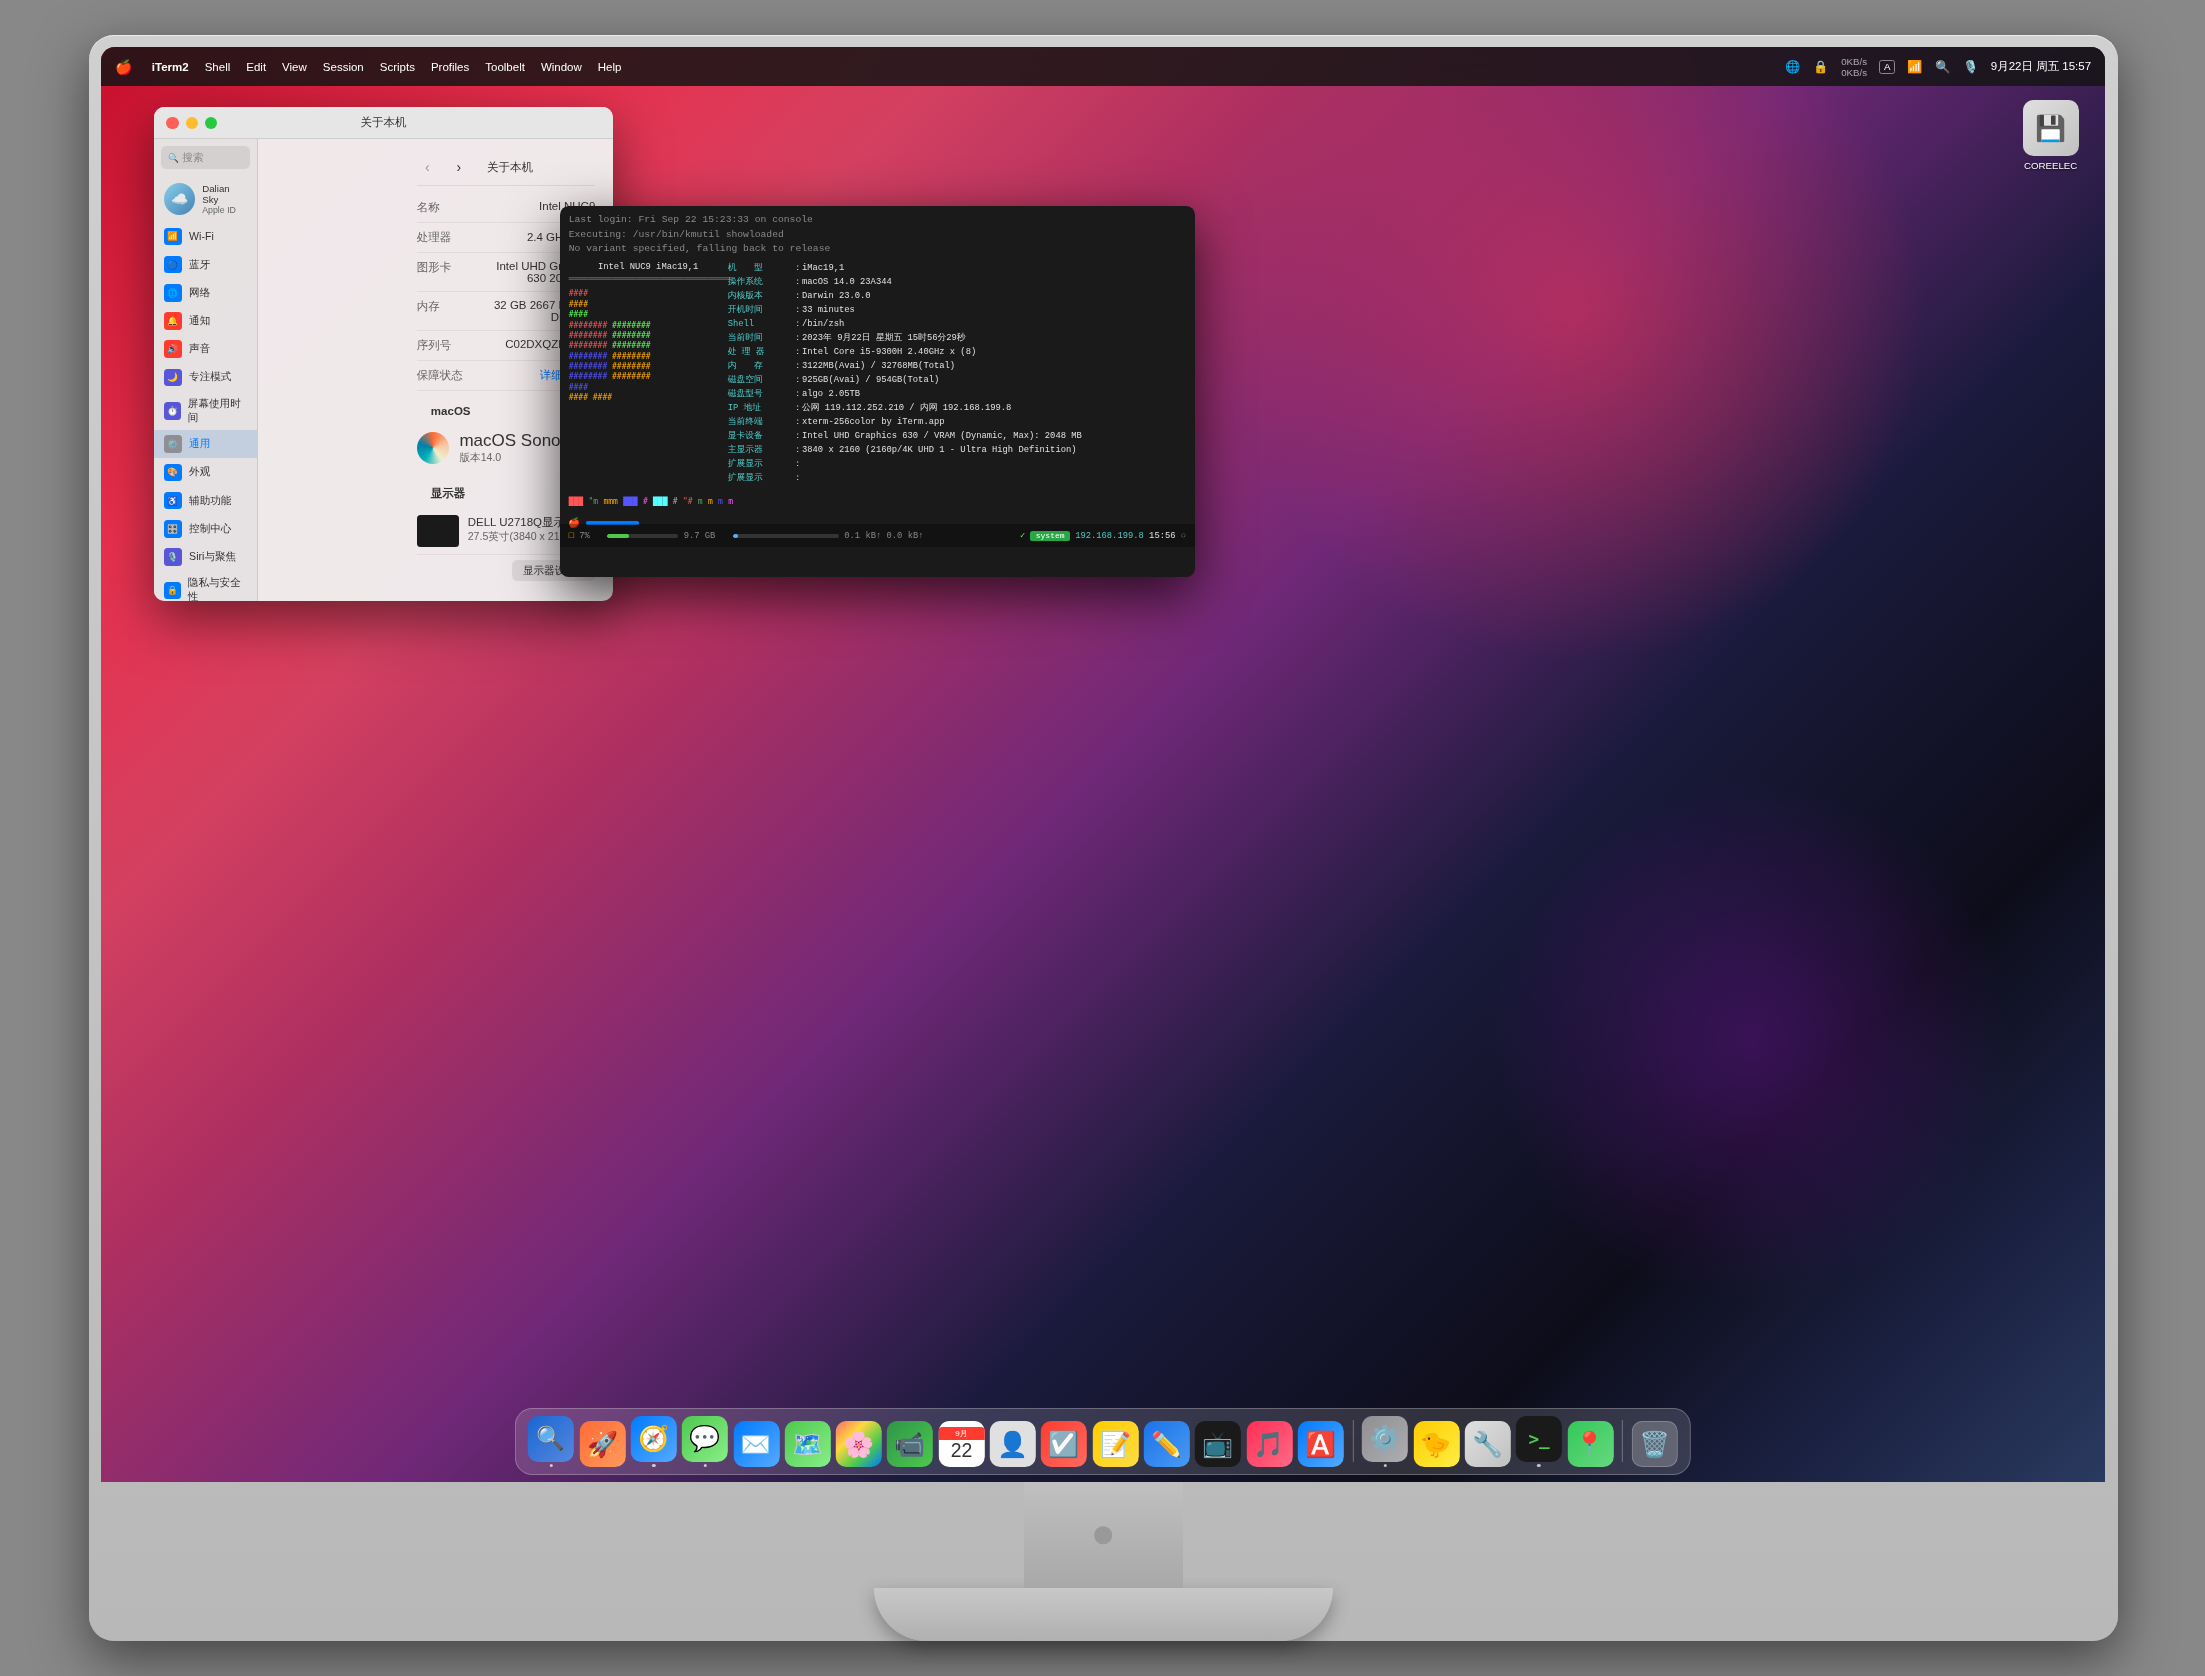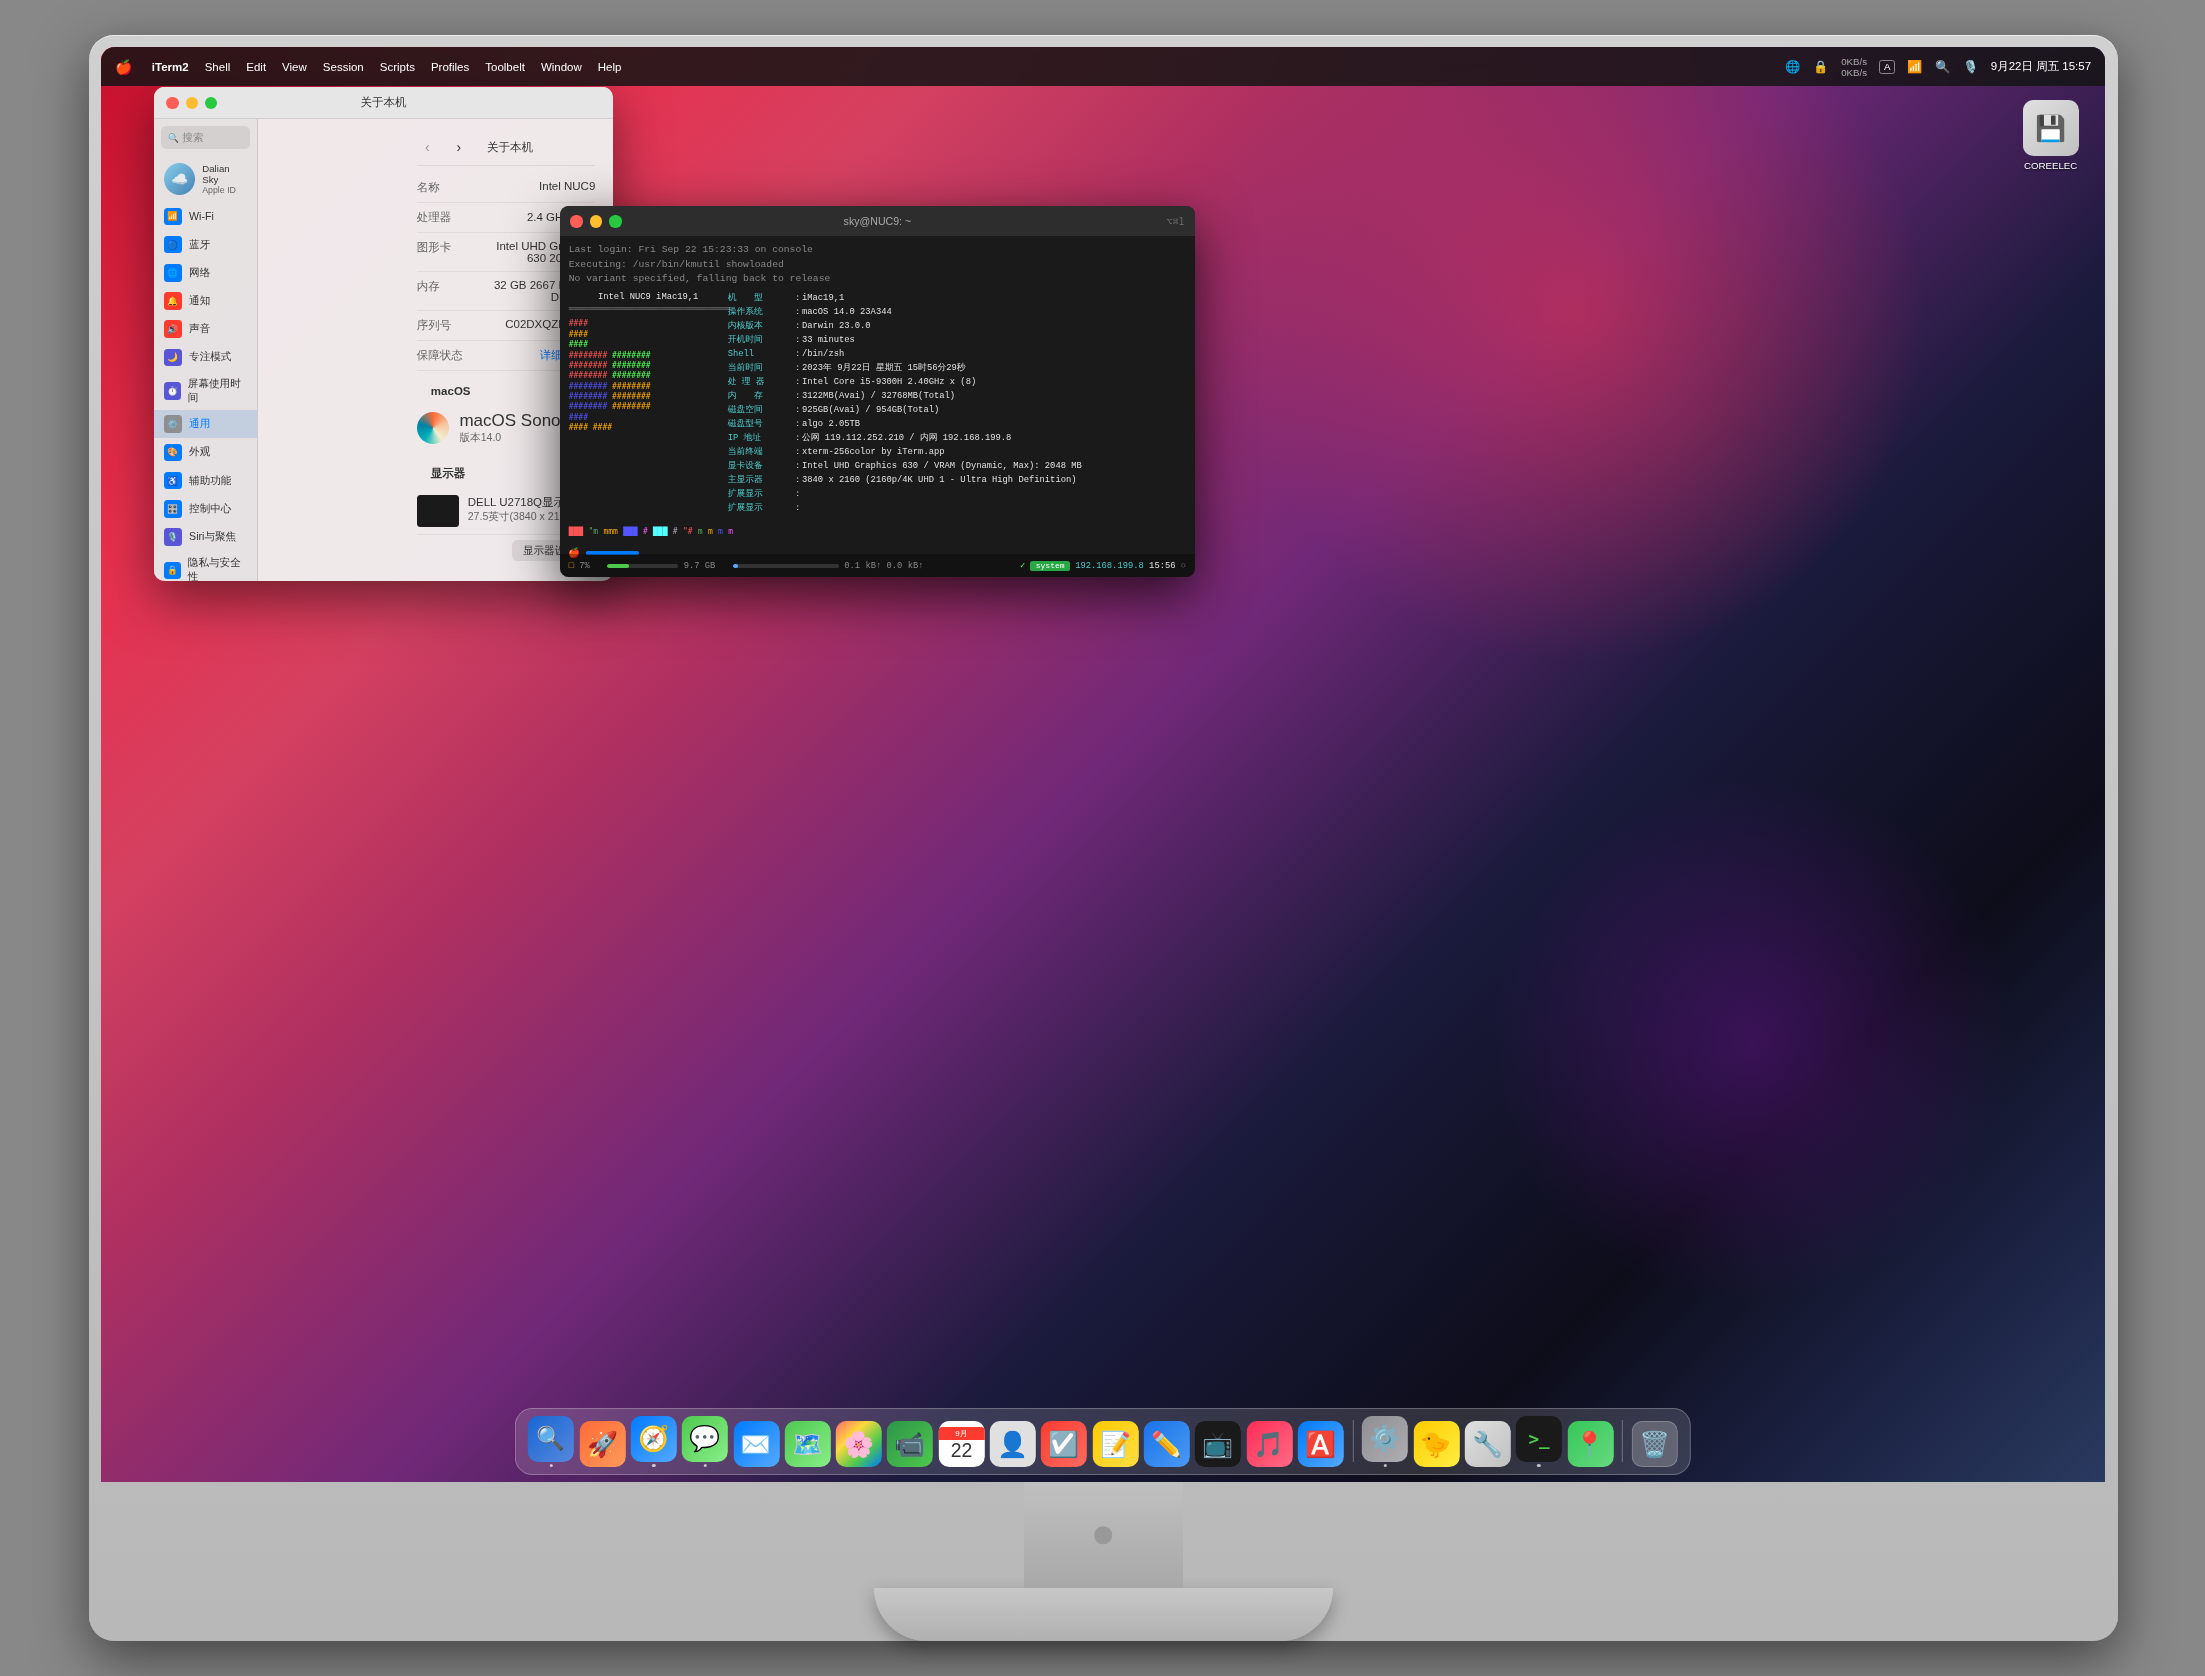--- a/index.html
+++ b/index.html
@@ -171,21 +171,21 @@
     .desktop-icon-label {
       color: white;
       font-size: 9.7px;
       text-shadow: 0 0.9px 1.8px rgba(0,0,0,0.8);
       text-align: center;
     }
 
     
     .about-window {
       position: absolute;
-      top: 40px;
+      top: 60px;
       left: 53px;
       width: 459px;
       height: 494px;
       background: rgba(240, 240, 240, 0.96);
       border-radius: 10.6px;
       box-shadow: 0 17.6px 53px rgba(0,0,0,0.5);
       overflow: hidden;
       z-index: 50;
     }
 
@@ -760,29 +760,20 @@
             </div>
             <div style="text-align:right;margin:5.3px 0;">
               <button class="btn-details">显示器设置...</button>
             </div>
 
           </div>
         </div>
       </div>
 
       <div class="terminal-window">
-        <div class="terminal-titlebar">
-          <div class="window-buttons">
-            <div class="window-btn btn-close"></div>
-            <div class="window-btn btn-minimize"></div>
-            <div class="window-btn btn-maximize"></div>
-          </div>
-          <span class="terminal-title">sky@NUC9: ~</span>
-          <span style="margin-left:auto;color:#666;font-size:9.7px;font-family:monospace;">⌥⌘1</span>
-        </div>
         <div class="terminal-body">
           <div class="terminal-line t-gray">Last login: Fri Sep 22 15:23:33 on console</div>
           <div class="terminal-line t-gray">Executing: /usr/bin/kmutil showloaded</div>
           <div class="terminal-line t-gray">No variant specified, falling back to release</div>
 
           <div class="sysinfo-block">
 
             <div class="logo-art">
               <div style="text-align:center;color:#e0e0e0;font-size:8.8px;margin-bottom:0;">Intel NUC9  iMac19,1</div>
               <div style="color:#888;font-size:8px;text-align:center;">══════════════════════════════════</div>

